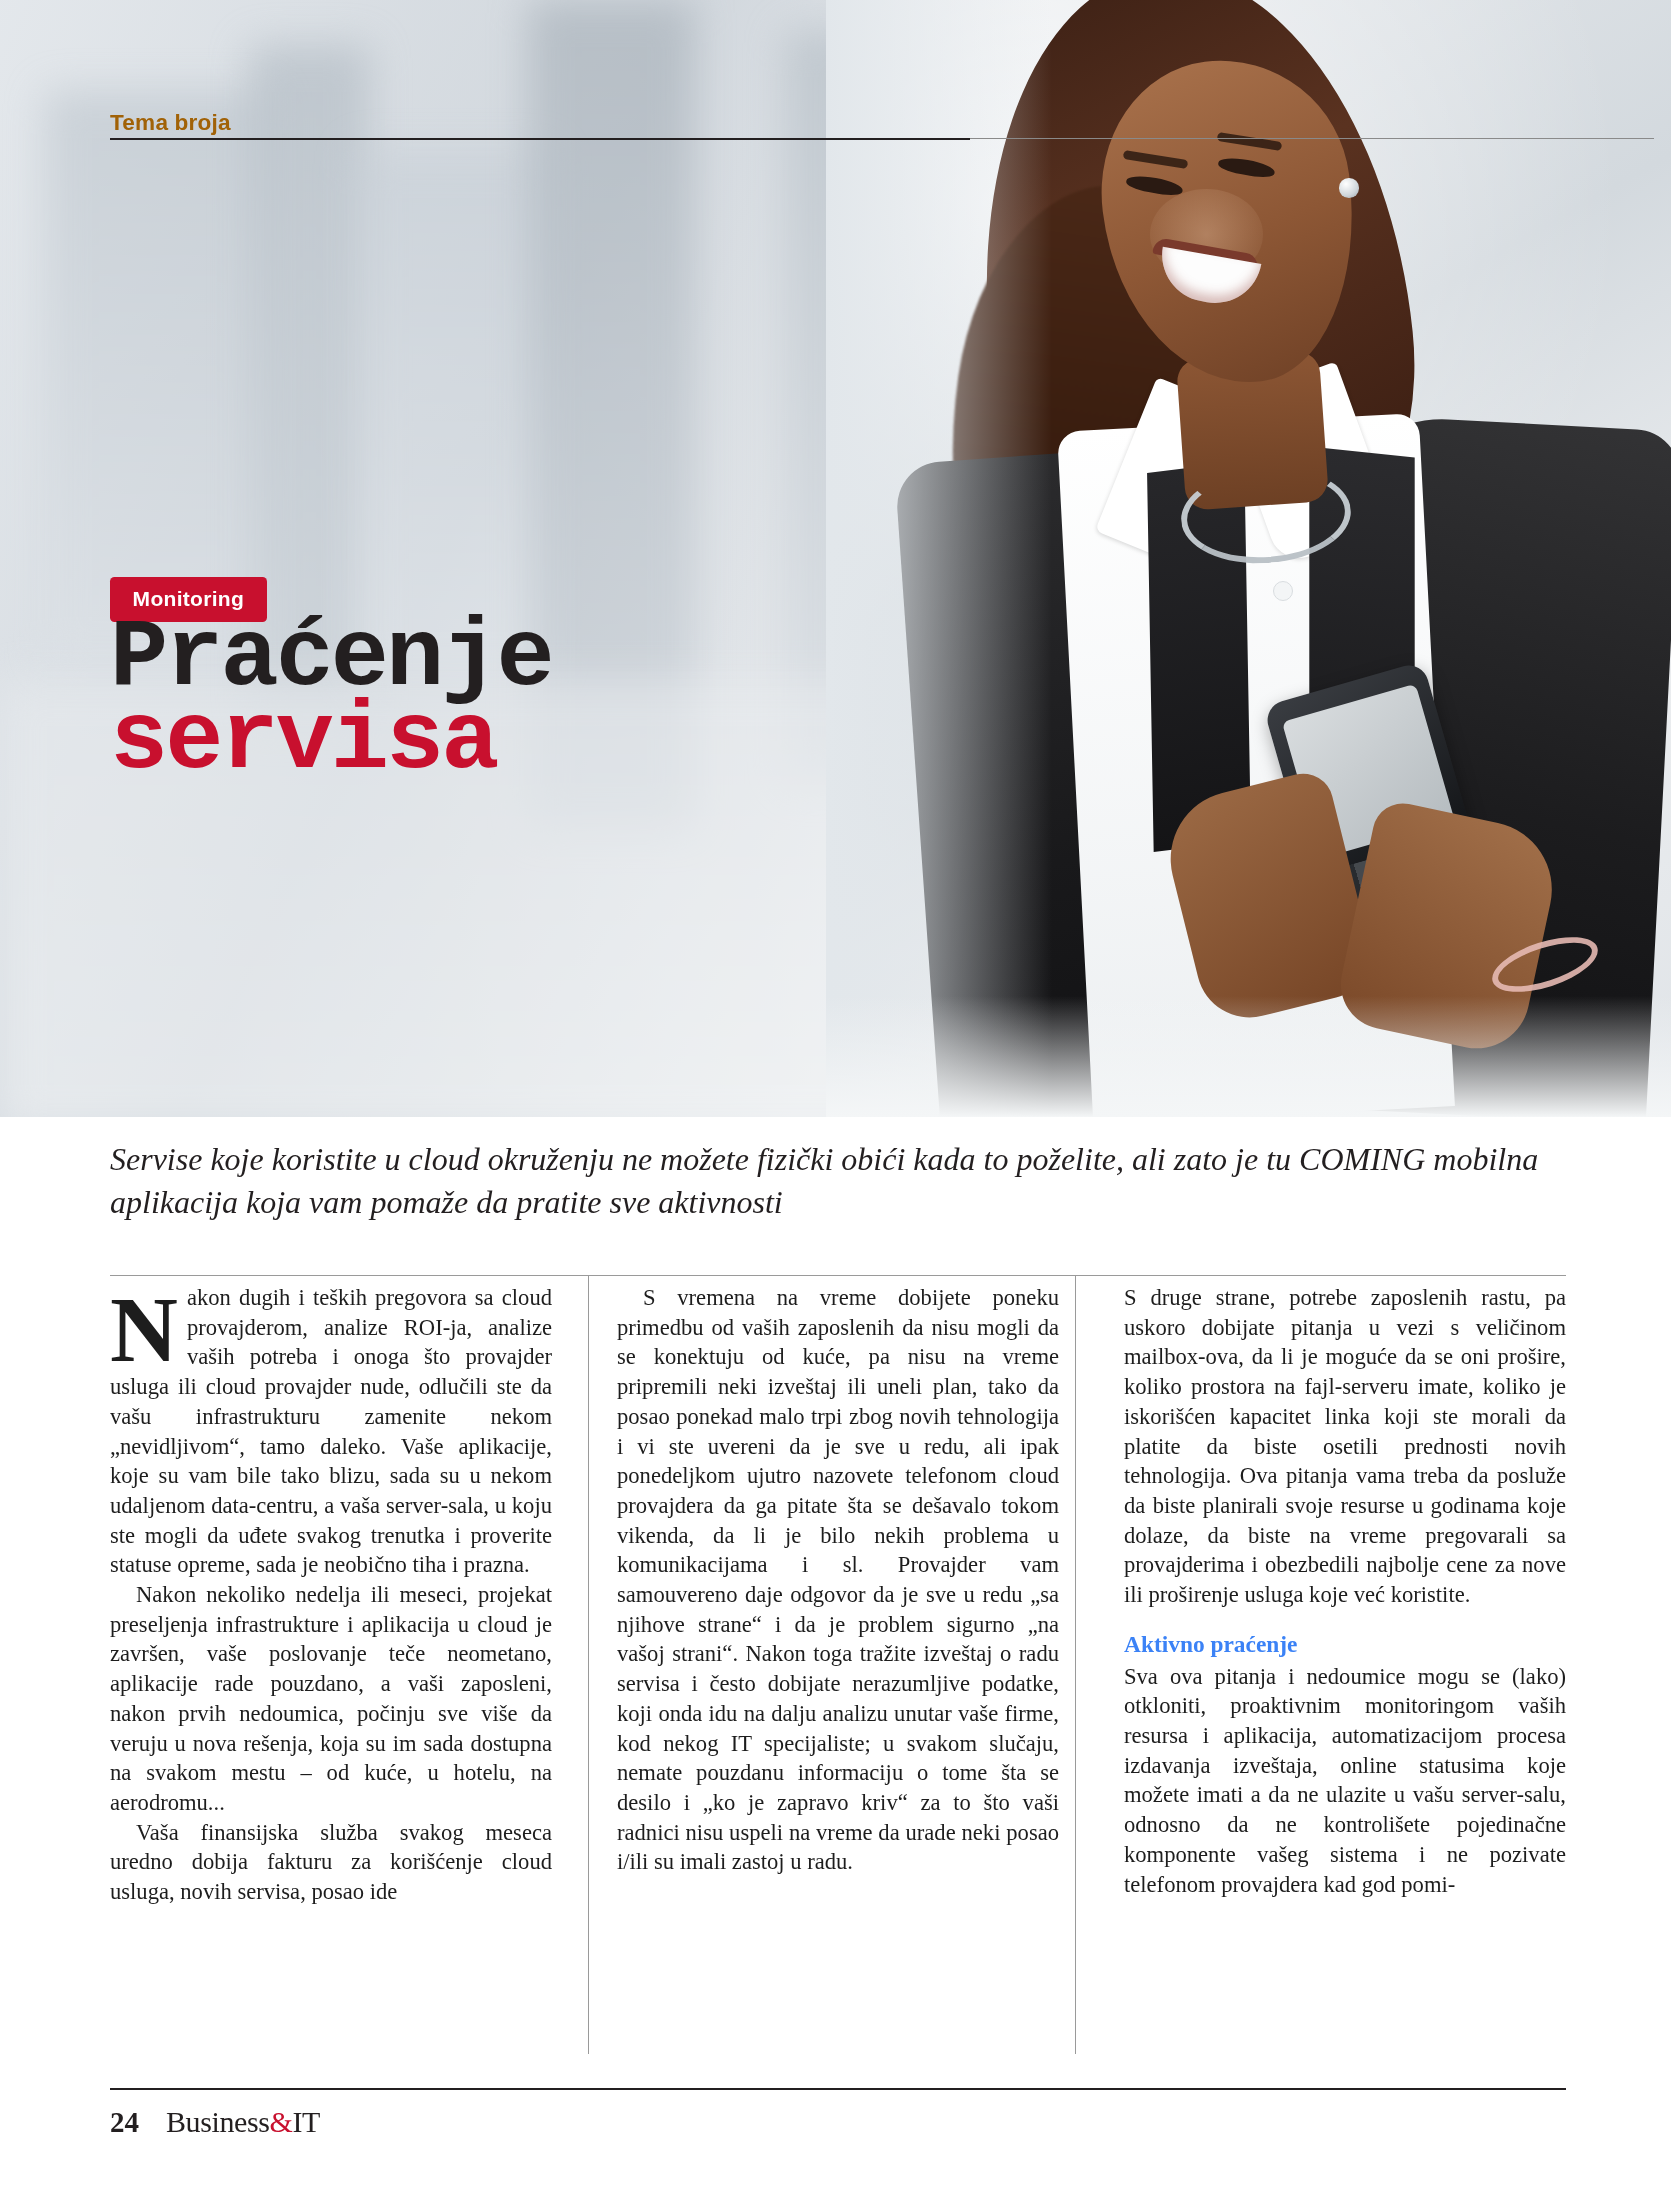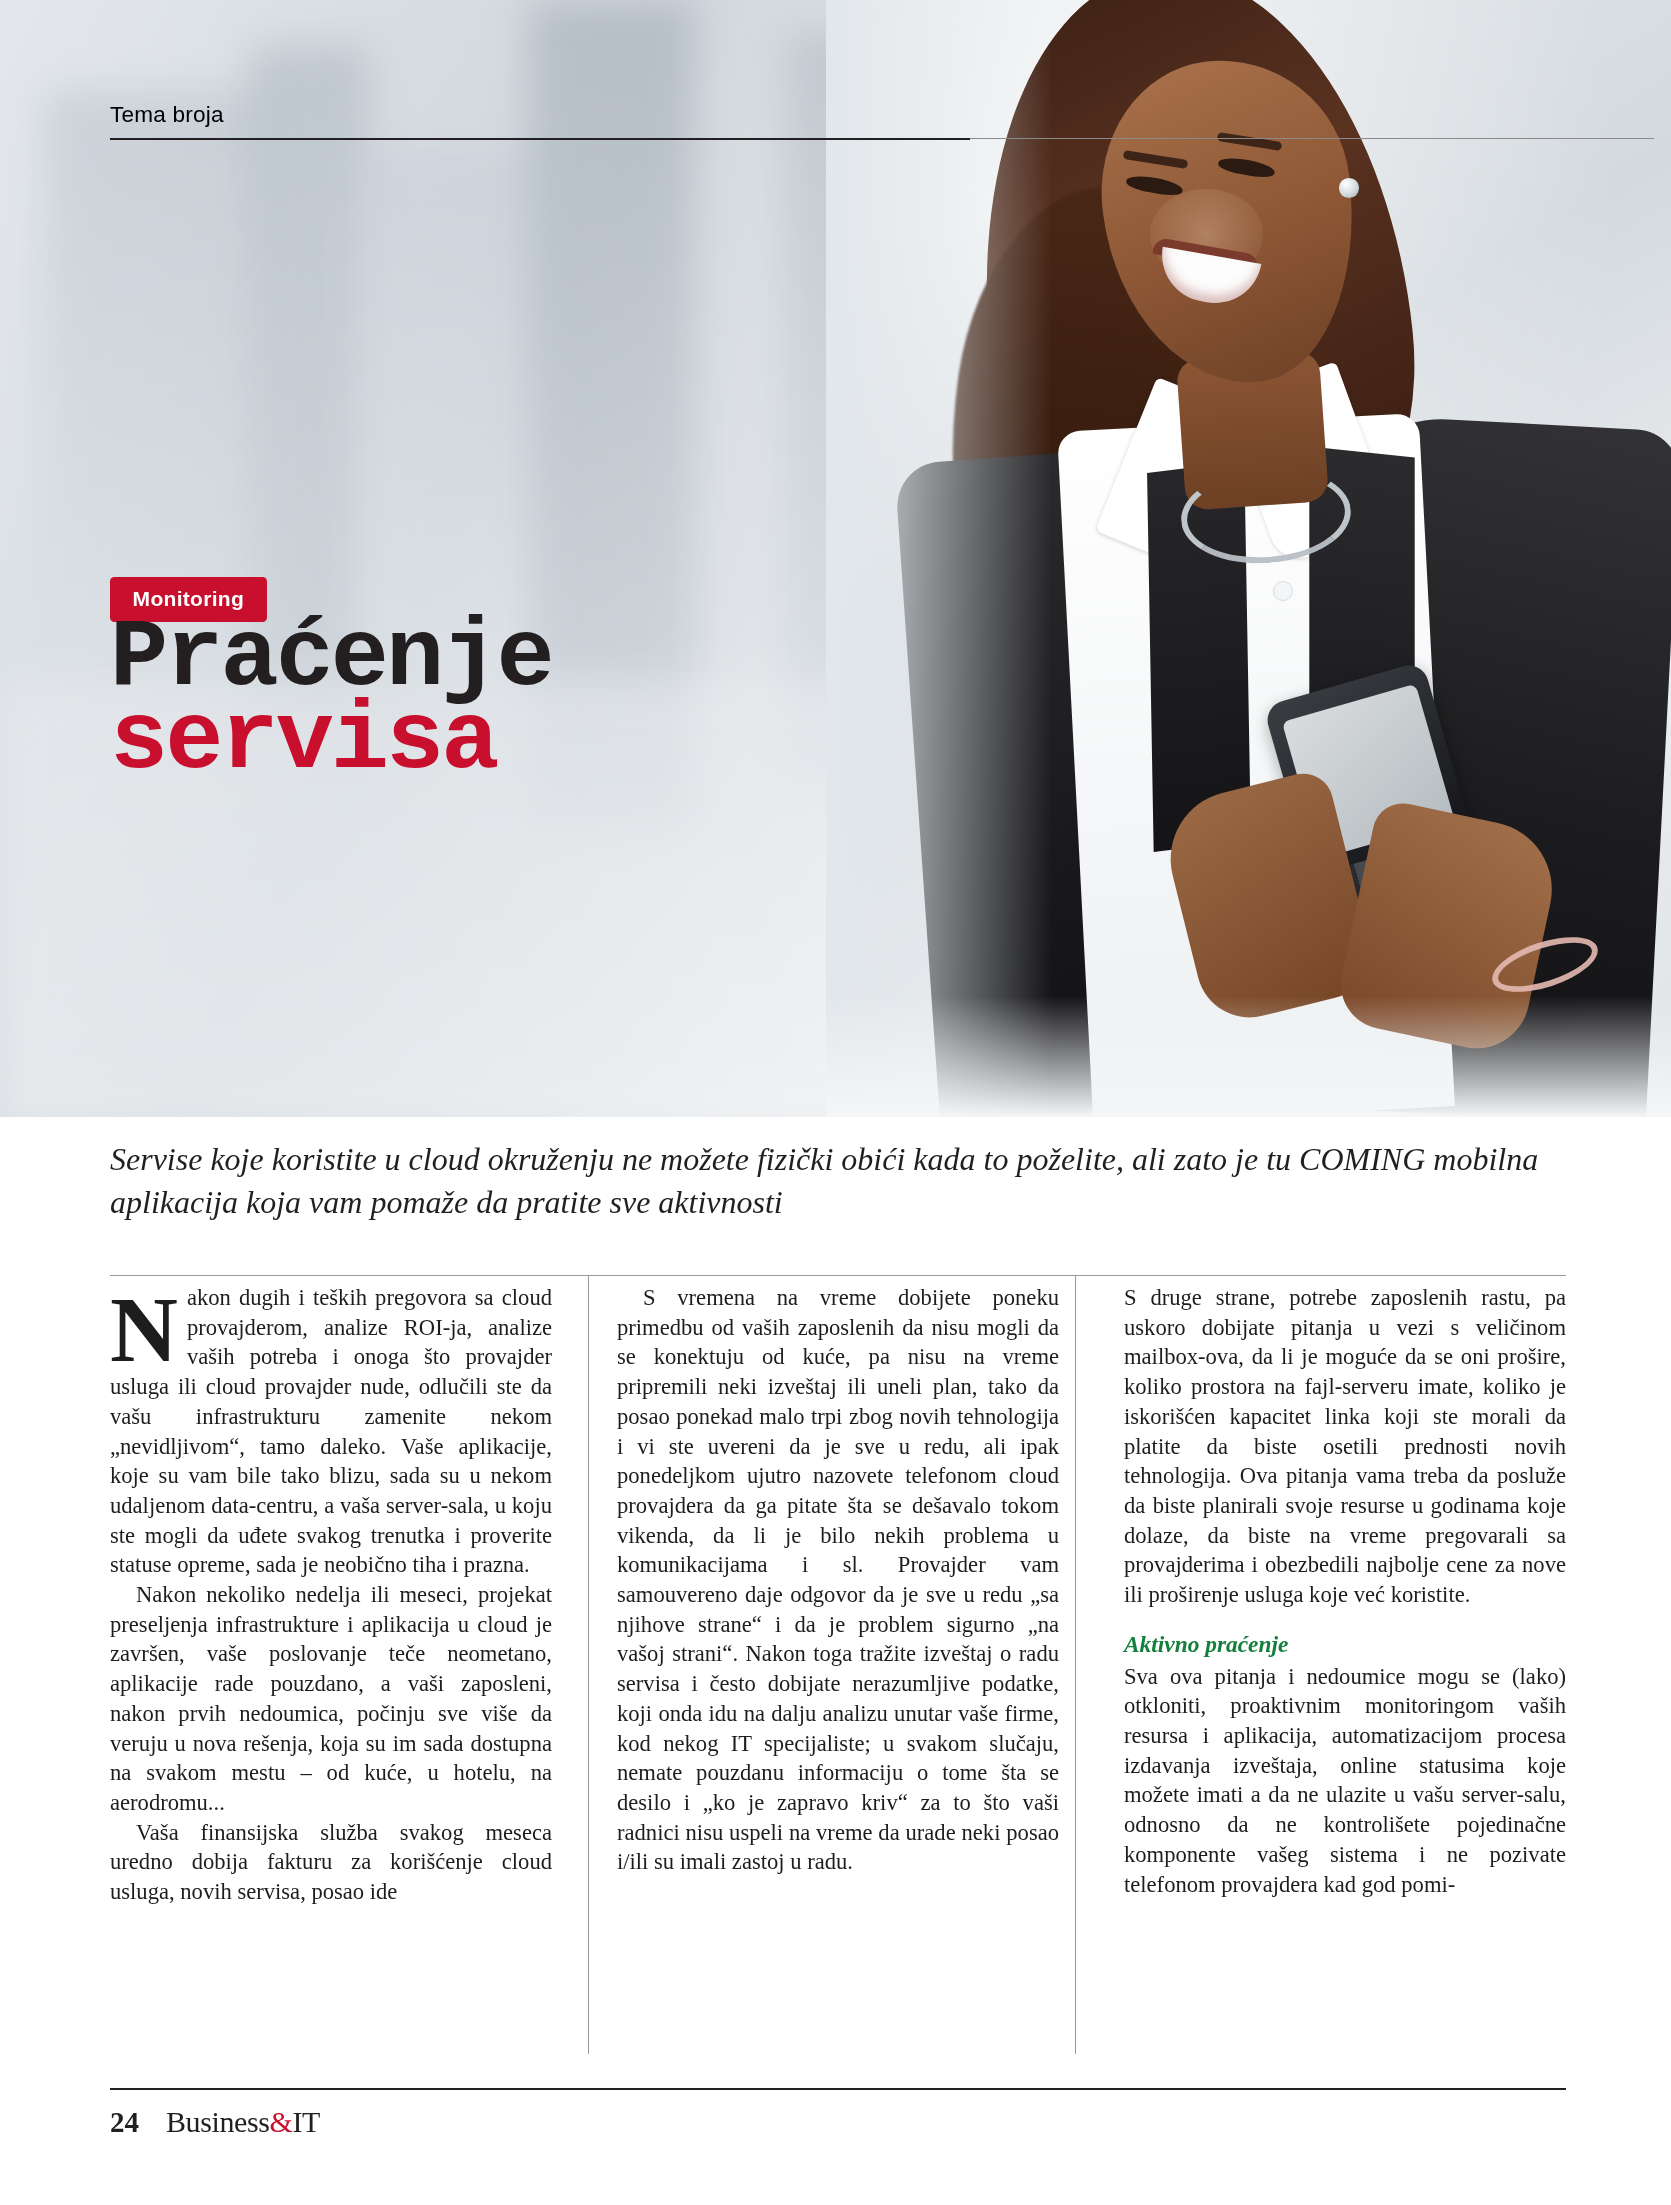--- a/index.html
+++ b/index.html
@@ -283,25 +283,25 @@
   }
   .photo-fade-bottom {
     position: absolute;
     left: 0; bottom: 0; width: 845px; height: 121px;
     background: linear-gradient(0deg, rgba(244,246,247,1) 0%, rgba(244,246,247,0) 100%);
   }
 
   
   .kicker {
     position: absolute;
-    left: 110px; top: 102px;
+    left: 110px; top: 110px;
     font-family: "Liberation Sans", sans-serif;
-    font-weight: normal;
+    font-weight: bold;
     font-size: 22.6px;
-    color: #000000;
+    color: #a16207;
     letter-spacing: 0.2px;
   }
   .rule-left {
     position: absolute;
     left: 110px; top: 138px;
     width: 860px; height: 2.3px;
     background: #231f20;
   }
   .rule-right {
     position: absolute;
@@ -392,24 +392,23 @@
     font-family: "Liberation Serif", serif;
     font-size: 94px;
     line-height: .86;
     font-weight: bold;
     padding: 6px 9px 0 0;
     color: #1d1d1d;
   }
   .subhead {
     font-family: "Liberation Serif", serif;
     font-weight: bold;
-    font-style: italic;
     font-size: 23.4px;
     margin: 19.6px 0 1.5px;
-    color: #15803d;
+    color: #3b82f6;
   }
 
   
   .footer-rule {
     position: absolute;
     left: 110px; top: 2088px;
     width: 1456px; height: 1.5px;
     background: #231f20;
   }
   .folio {

